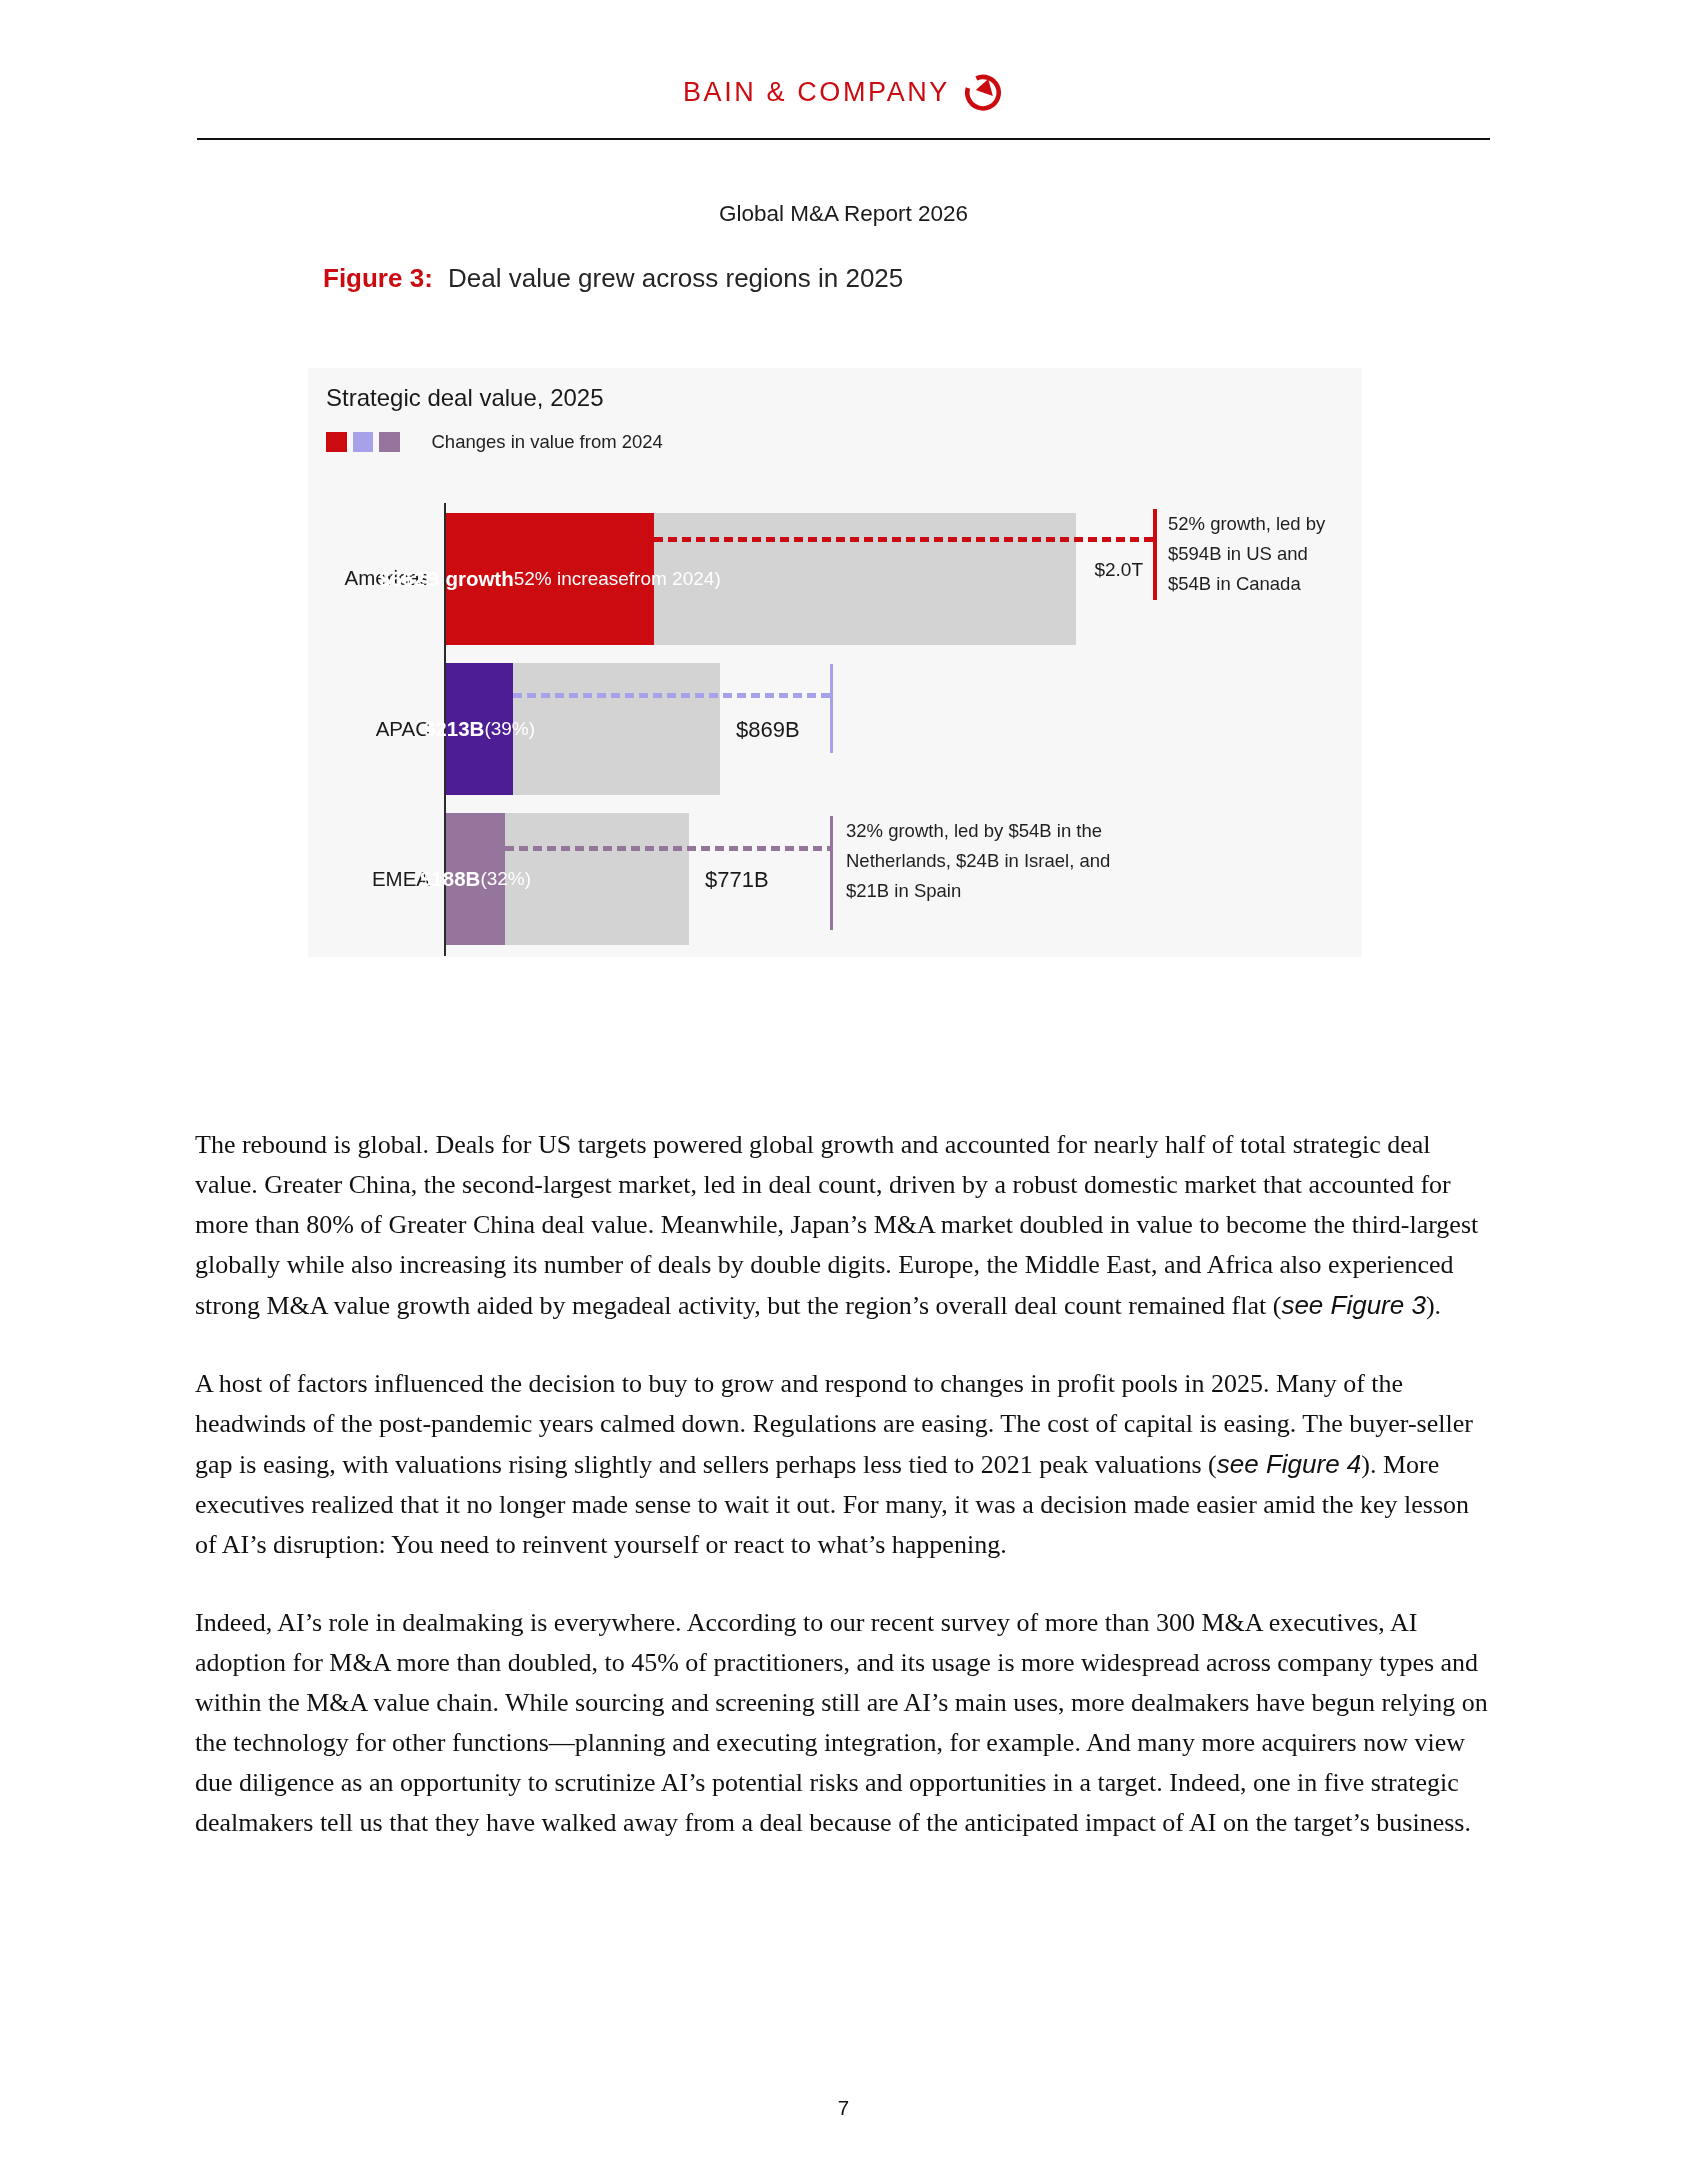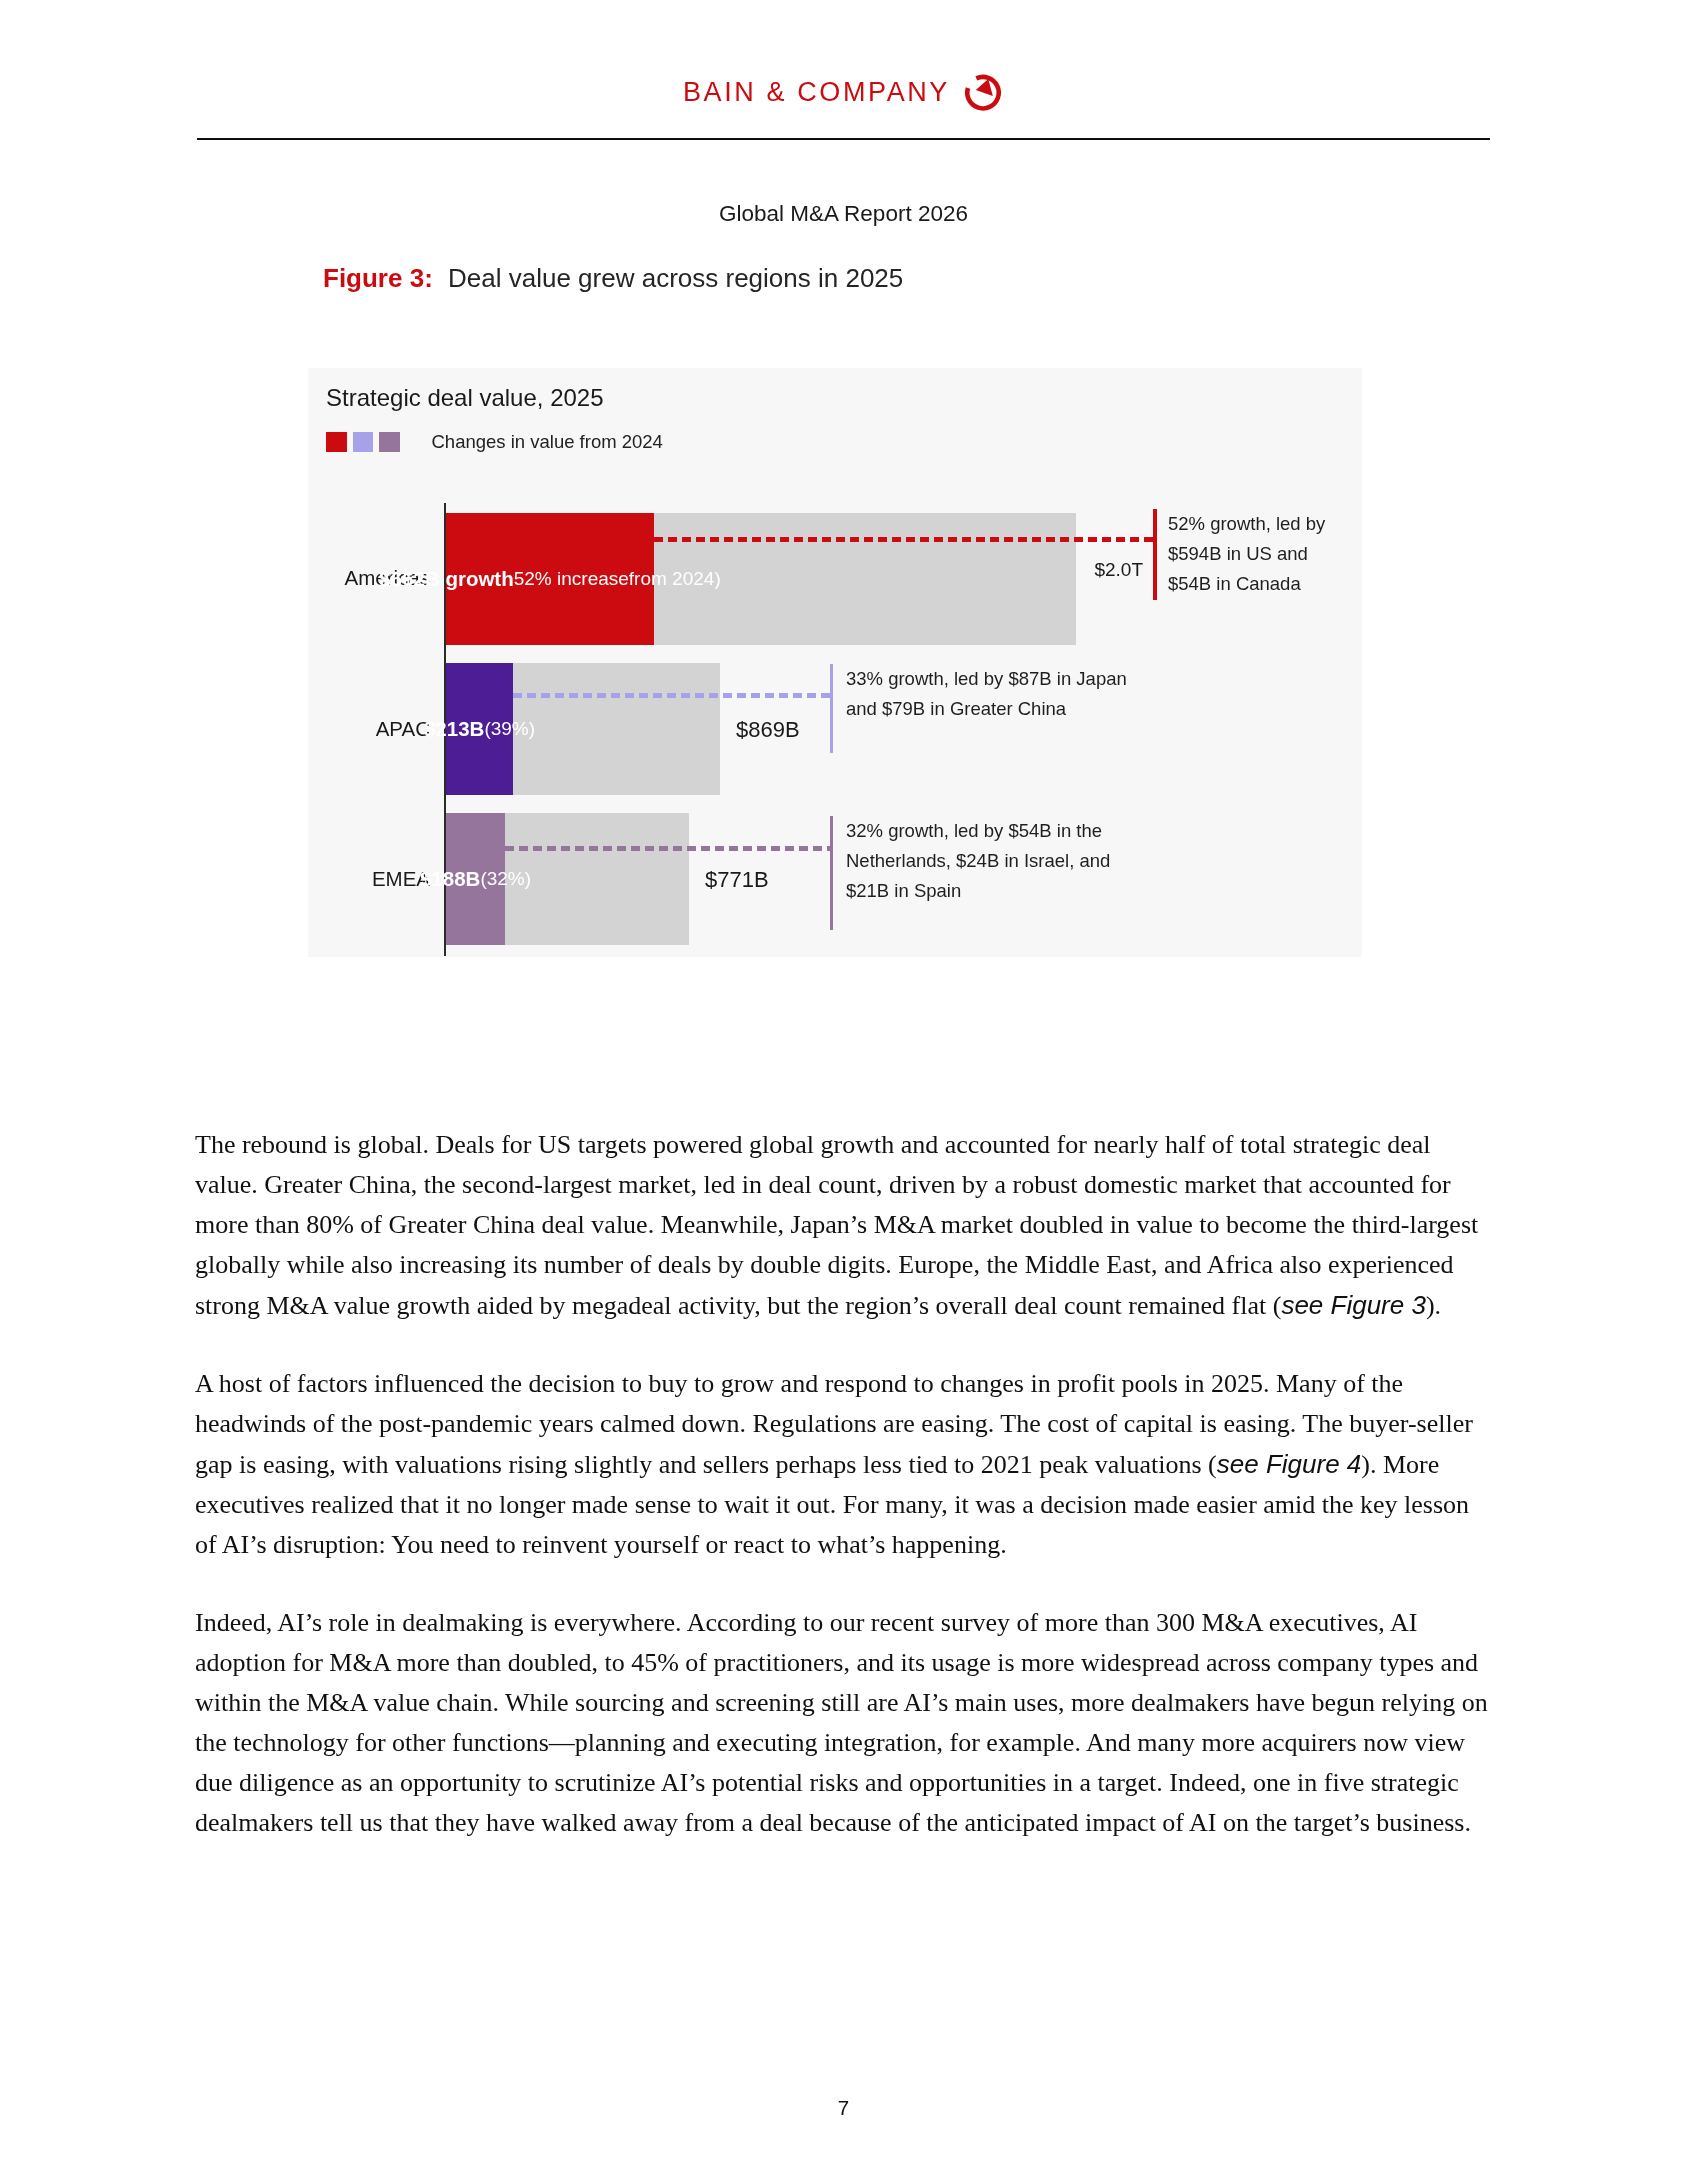--- a/index.html
+++ b/index.html
@@ -138,24 +138,20 @@
 
   <div class="tick t0" style="background: rgb(204, 11, 16);"></div>
   <div class="tick t1" style="background: rgb(166, 161, 232);"></div>
   <div class="tick t2" style="background: rgb(150, 117, 157);"></div>
 
   <div class="annotation a0">
     <div>52% growth, led by</div>
     <div>$594B in US and</div>
     <div>$54B in Canada</div>
   </div>
-  <div class="annotation a1">
-    <div>33% growth, led by $87B in Japan</div>
-    <div>and $79B in Greater China</div>
-  </div>
   <div class="annotation a2">
     <div>32% growth, led by $54B in the</div>
     <div>Netherlands, $24B in Israel, and</div>
     <div>$21B in Spain</div>
   </div>
 
 
   <div class="body-text">
       <p><span>The rebound is global. Deals for US targets powered global growth and accounted for nearly half of total strategic deal value. Greater China, the second-largest market, led in deal count, driven by a robust domestic market that accounted for more than 80% of Greater China deal value. Meanwhile, Japan’s M&amp;A market doubled in value to become the third-largest globally while also increasing its number of deals by double digits. Europe, the Middle East, and Africa also experienced strong M&amp;A value growth aided by megadeal activity, but the region’s overall deal count remained flat (</span><span class="it">see Figure 3</span><span>).</span></p>
       <p><span>A host of factors influenced the decision to buy to grow and respond to changes in profit pools in 2025. Many of the headwinds of the post-pandemic years calmed down. Regulations are easing. The cost of capital is easing. The buyer-seller gap is easing, with valuations rising slightly and sellers perhaps less tied to 2021 peak valuations (</span><span class="it">see Figure 4</span><span>). More executives realized that it no longer made sense to wait it out. For many, it was a decision made easier amid the key lesson of AI’s disruption: You need to reinvent yourself or react to what’s happening.</span></p>

